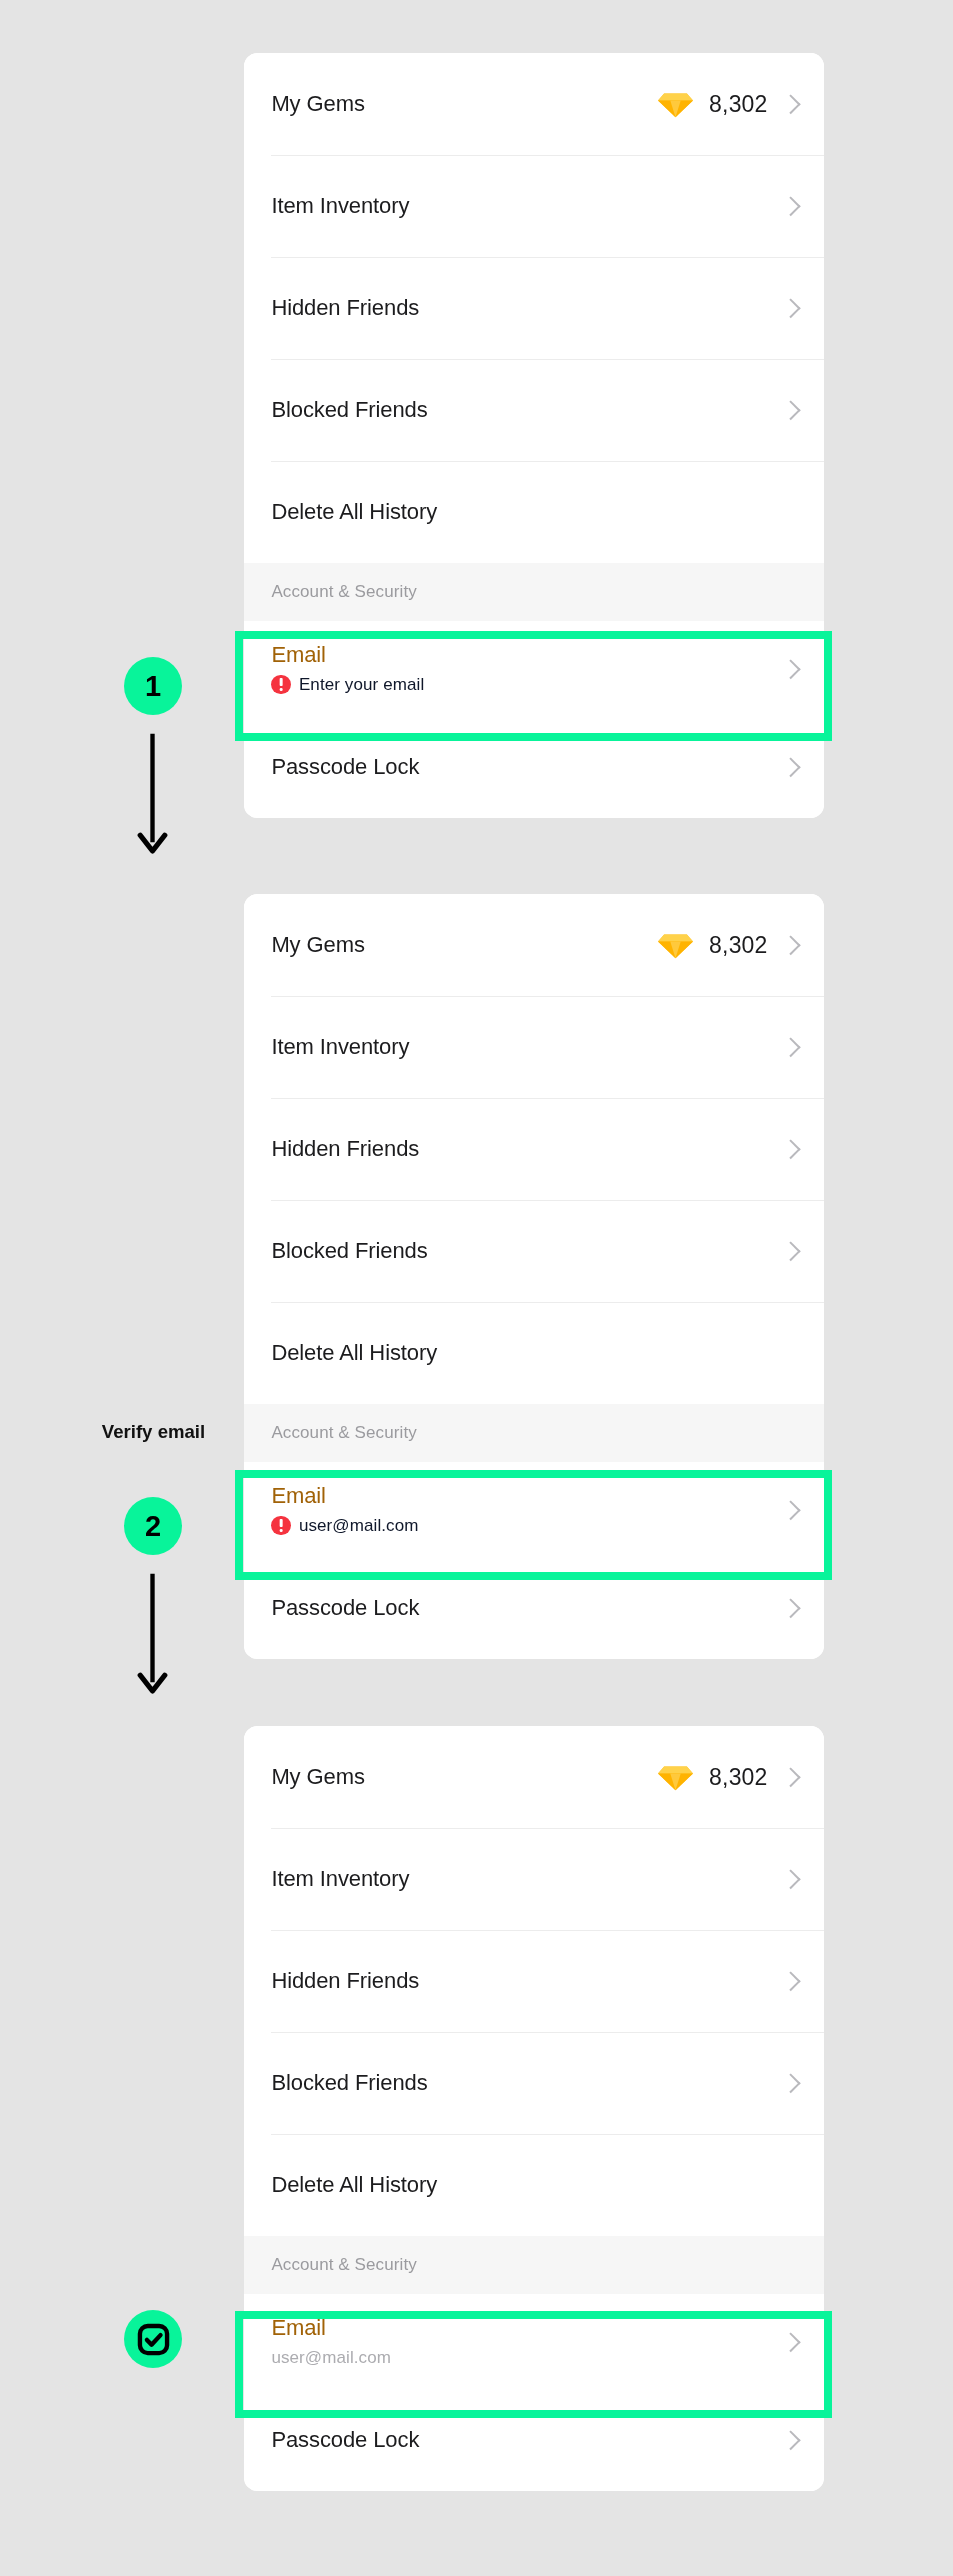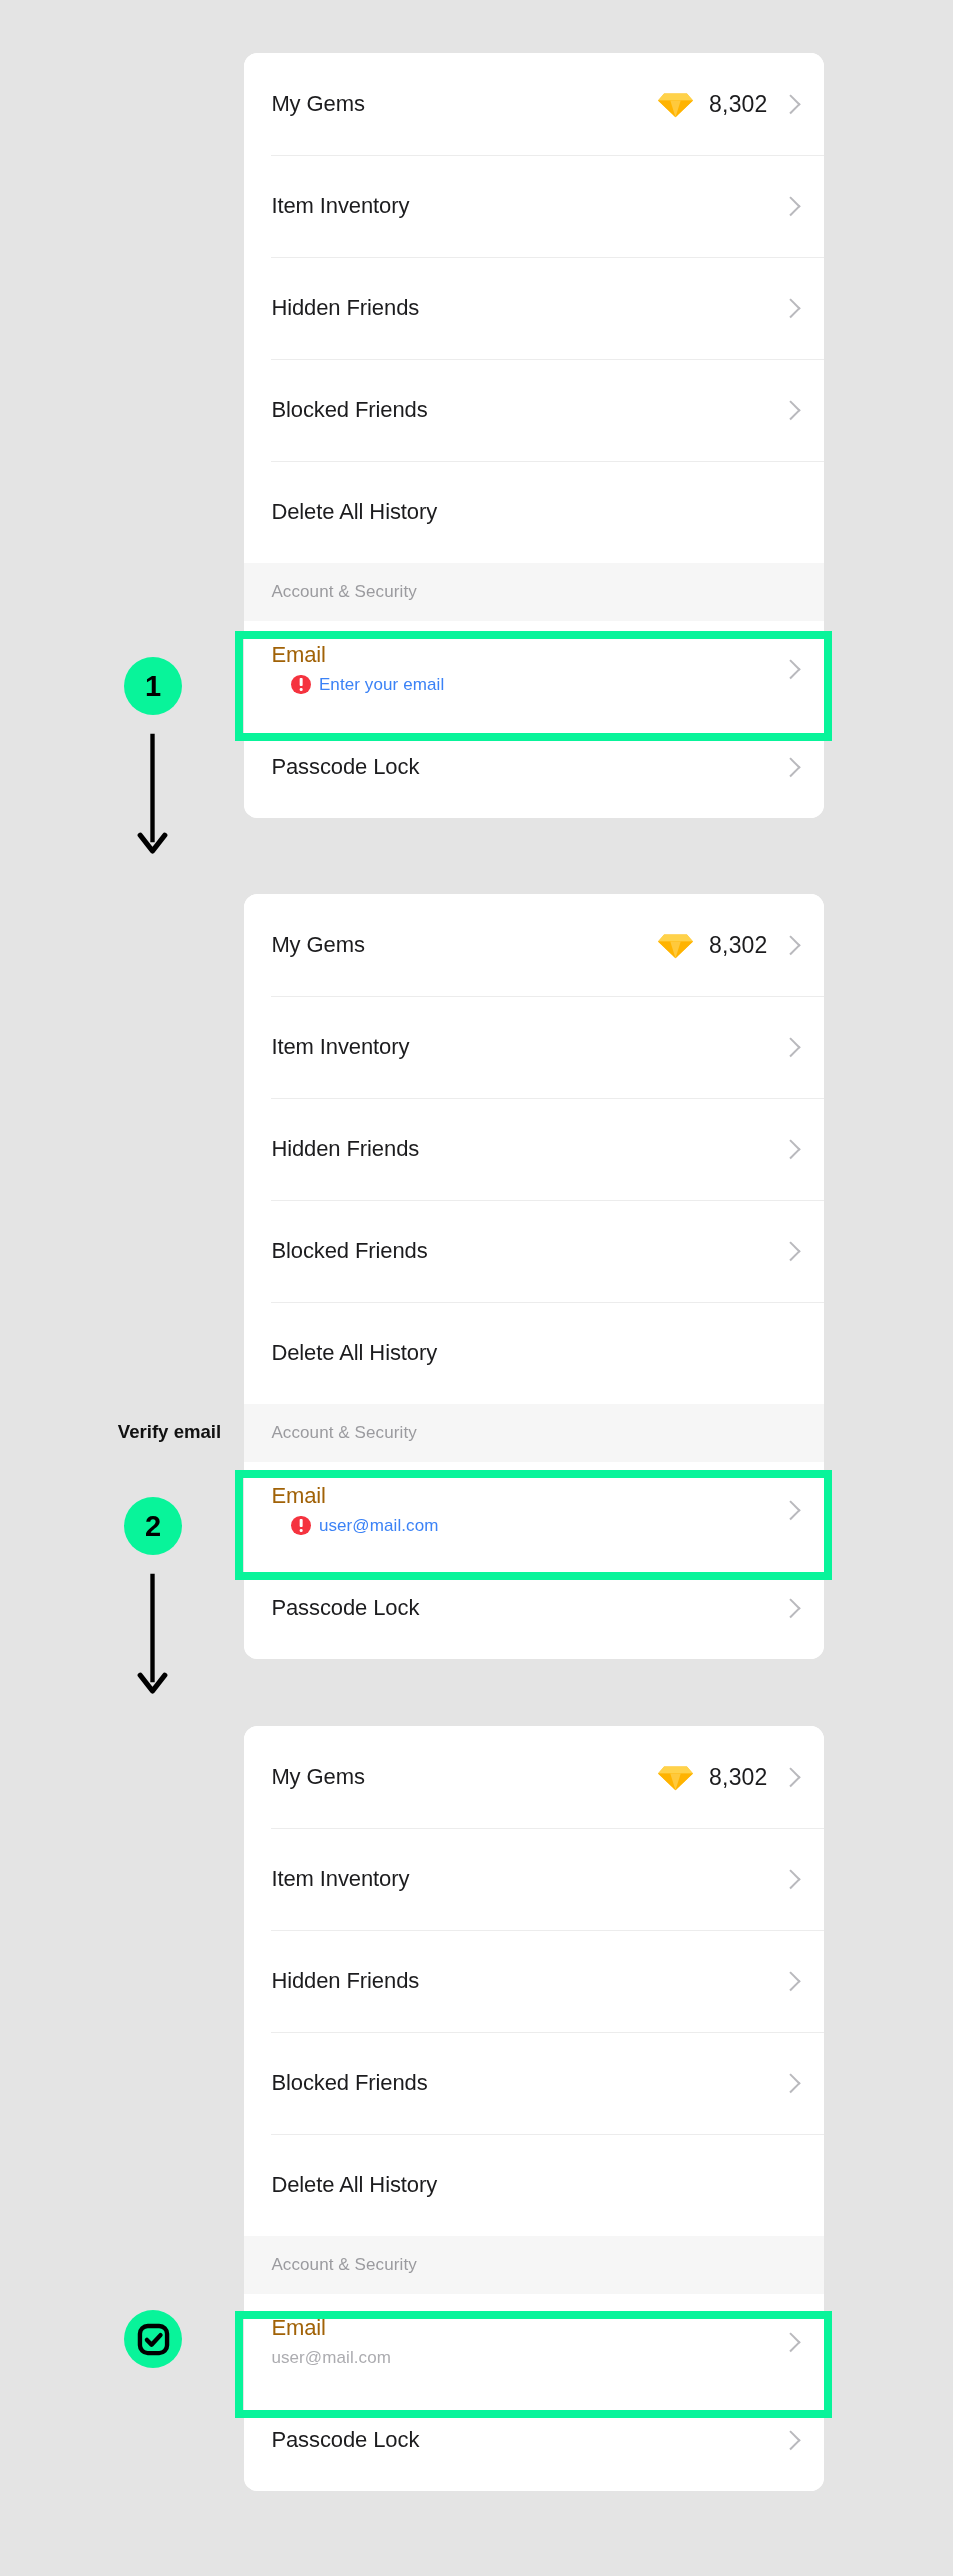--- a/index.html
+++ b/index.html
@@ -129,21 +129,21 @@
     color: #a16207;
     letter-spacing: -0.1px;
   }
   .email-sub {
     display: flex;
     align-items: center;
     gap: 8px;
     font-size: 17px;
     letter-spacing: 0.1px;
   }
-  .email-sub.alert { color: #3b82f6; margin-left: 20px; }
+  .email-sub.alert { color: #0f172a; }
   .email-sub.ok { color: #acacb0; }
 
   .alert-icon {
     width: 19.5px;
     height: 19.5px;
     flex: 0 0 auto;
     border-radius: 50%;
     background: #f5333f;
     position: relative;
   }
@@ -203,21 +203,20 @@
   .step-caption {
     position: absolute;
     left: 96px;
     top: 1420px;
     width: 115px;
     text-align: center;
     font-size: 18.6px;
     font-weight: bold;
     color: #111111;
     line-height: 1.25;
-    margin-left: 16px;
   }
 
   
   .arrow {
     position: absolute;
     width: 35px;
     height: 124px;
   }
   .arrow-1 { left: 135px; top: 733px; }
   .arrow-2 { left: 135px; top: 1573px; }

